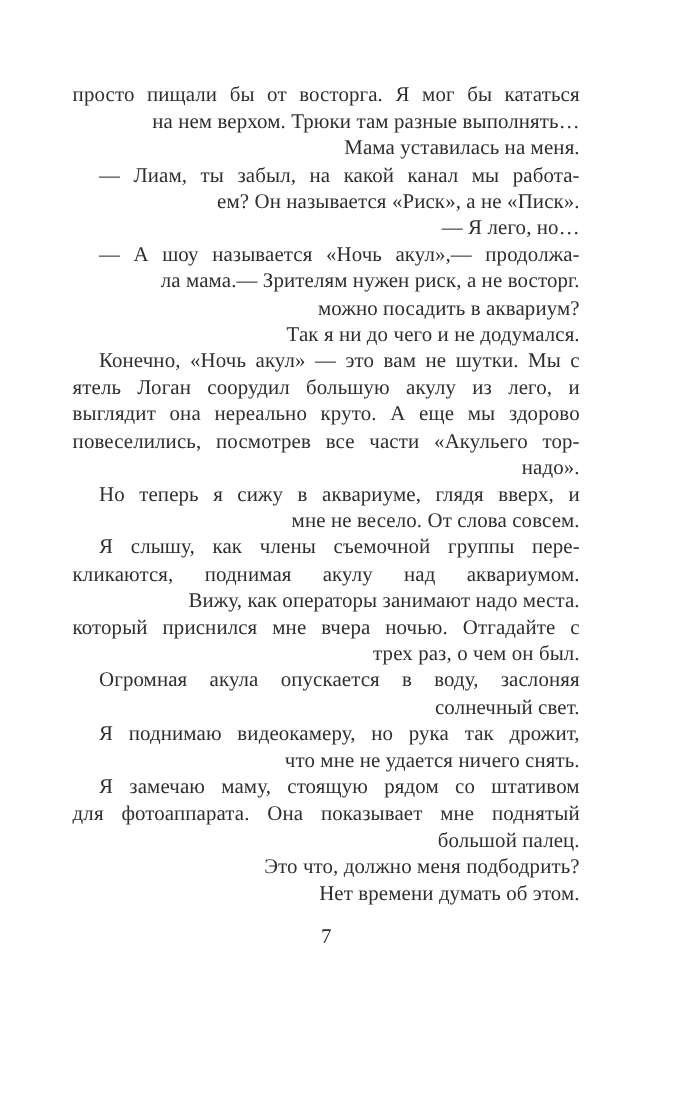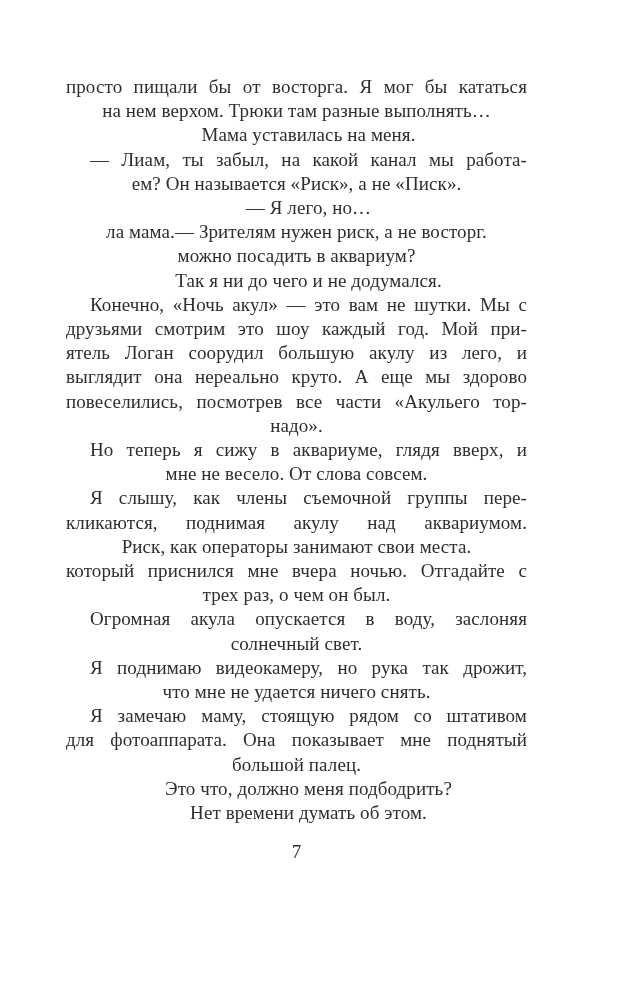--- a/index.html
+++ b/index.html
@@ -19,21 +19,21 @@
     line-height: 24.2px;
     color: #2e2e2e;
     overflow: hidden;
   }
   .text-block {
     width: 100%;
   }
   .line {
     width: 100%;
     box-sizing: border-box;
-    text-align: center;
+    text-align: right;
     white-space: normal;
     letter-spacing: 0.1px;
   }
   .line.just {
     text-align: justify;
     text-align-last: justify;
   }
   .line.ind {
     padding-left: 24px;
   }
@@ -48,34 +48,34 @@
 <body>
 
 <div class="book-page">
   <div class="text-block">
       <div class="line just">просто пищали бы от восторга. Я мог бы кататься</div>
       <div class="line">на нем верхом. Трюки там разные выполнять…</div>
       <div class="line ind">Мама уставилась на меня.</div>
       <div class="line ind just">— Лиам, ты забыл, на какой канал мы работа-</div>
       <div class="line">ем? Он называется «Риск», а не «Писк».</div>
       <div class="line ind">— Я лего, но…</div>
+      <div class="line ind just">— А шоу называется «Ночь акул»,— продолжа-</div>
       <div class="line">ла мама.— Зрителям нужен риск, а не восторг.</div>
       <div class="line">можно посадить в аквариум?</div>
       <div class="line ind">Так я ни до чего и не додумался.</div>
       <div class="line ind just">Конечно, «Ночь акул» — это вам не шутки. Мы с</div>
-      <div class="line just">друзьями смотрим это шоу каждый год. Мой при-</div>
       <div class="line just">ятель Логан соорудил большую акулу из лего, и</div>
       <div class="line just">выглядит она нереально круто. А еще мы здорово</div>
       <div class="line just">повеселились, посмотрев все части «Акульего тор-</div>
       <div class="line">надо».</div>
       <div class="line ind just">Но теперь я сижу в аквариуме, глядя вверх, и</div>
       <div class="line">мне не весело. От слова совсем.</div>
       <div class="line ind just">Я слышу, как члены съемочной группы пере-</div>
       <div class="line just">кликаются, поднимая акулу над аквариумом.</div>
-      <div class="line">Риск, как операторы занимают свои места.</div>
+      <div class="line">Вижу, как операторы занимают надо места.</div>
       <div class="line just">который приснился мне вчера ночью. Отгадайте с</div>
       <div class="line">трех раз, о чем он был.</div>
       <div class="line ind just">Огромная акула опускается в воду, заслоняя</div>
       <div class="line">солнечный свет.</div>
       <div class="line ind just">Я поднимаю видеокамеру, но рука так дрожит,</div>
       <div class="line">что мне не удается ничего снять.</div>
       <div class="line ind just">Я замечаю маму, стоящую рядом со штативом</div>
       <div class="line just">для фотоаппарата. Она показывает мне поднятый</div>
       <div class="line">большой палец.</div>
       <div class="line ind">Это что, должно меня подбодрить?</div>

